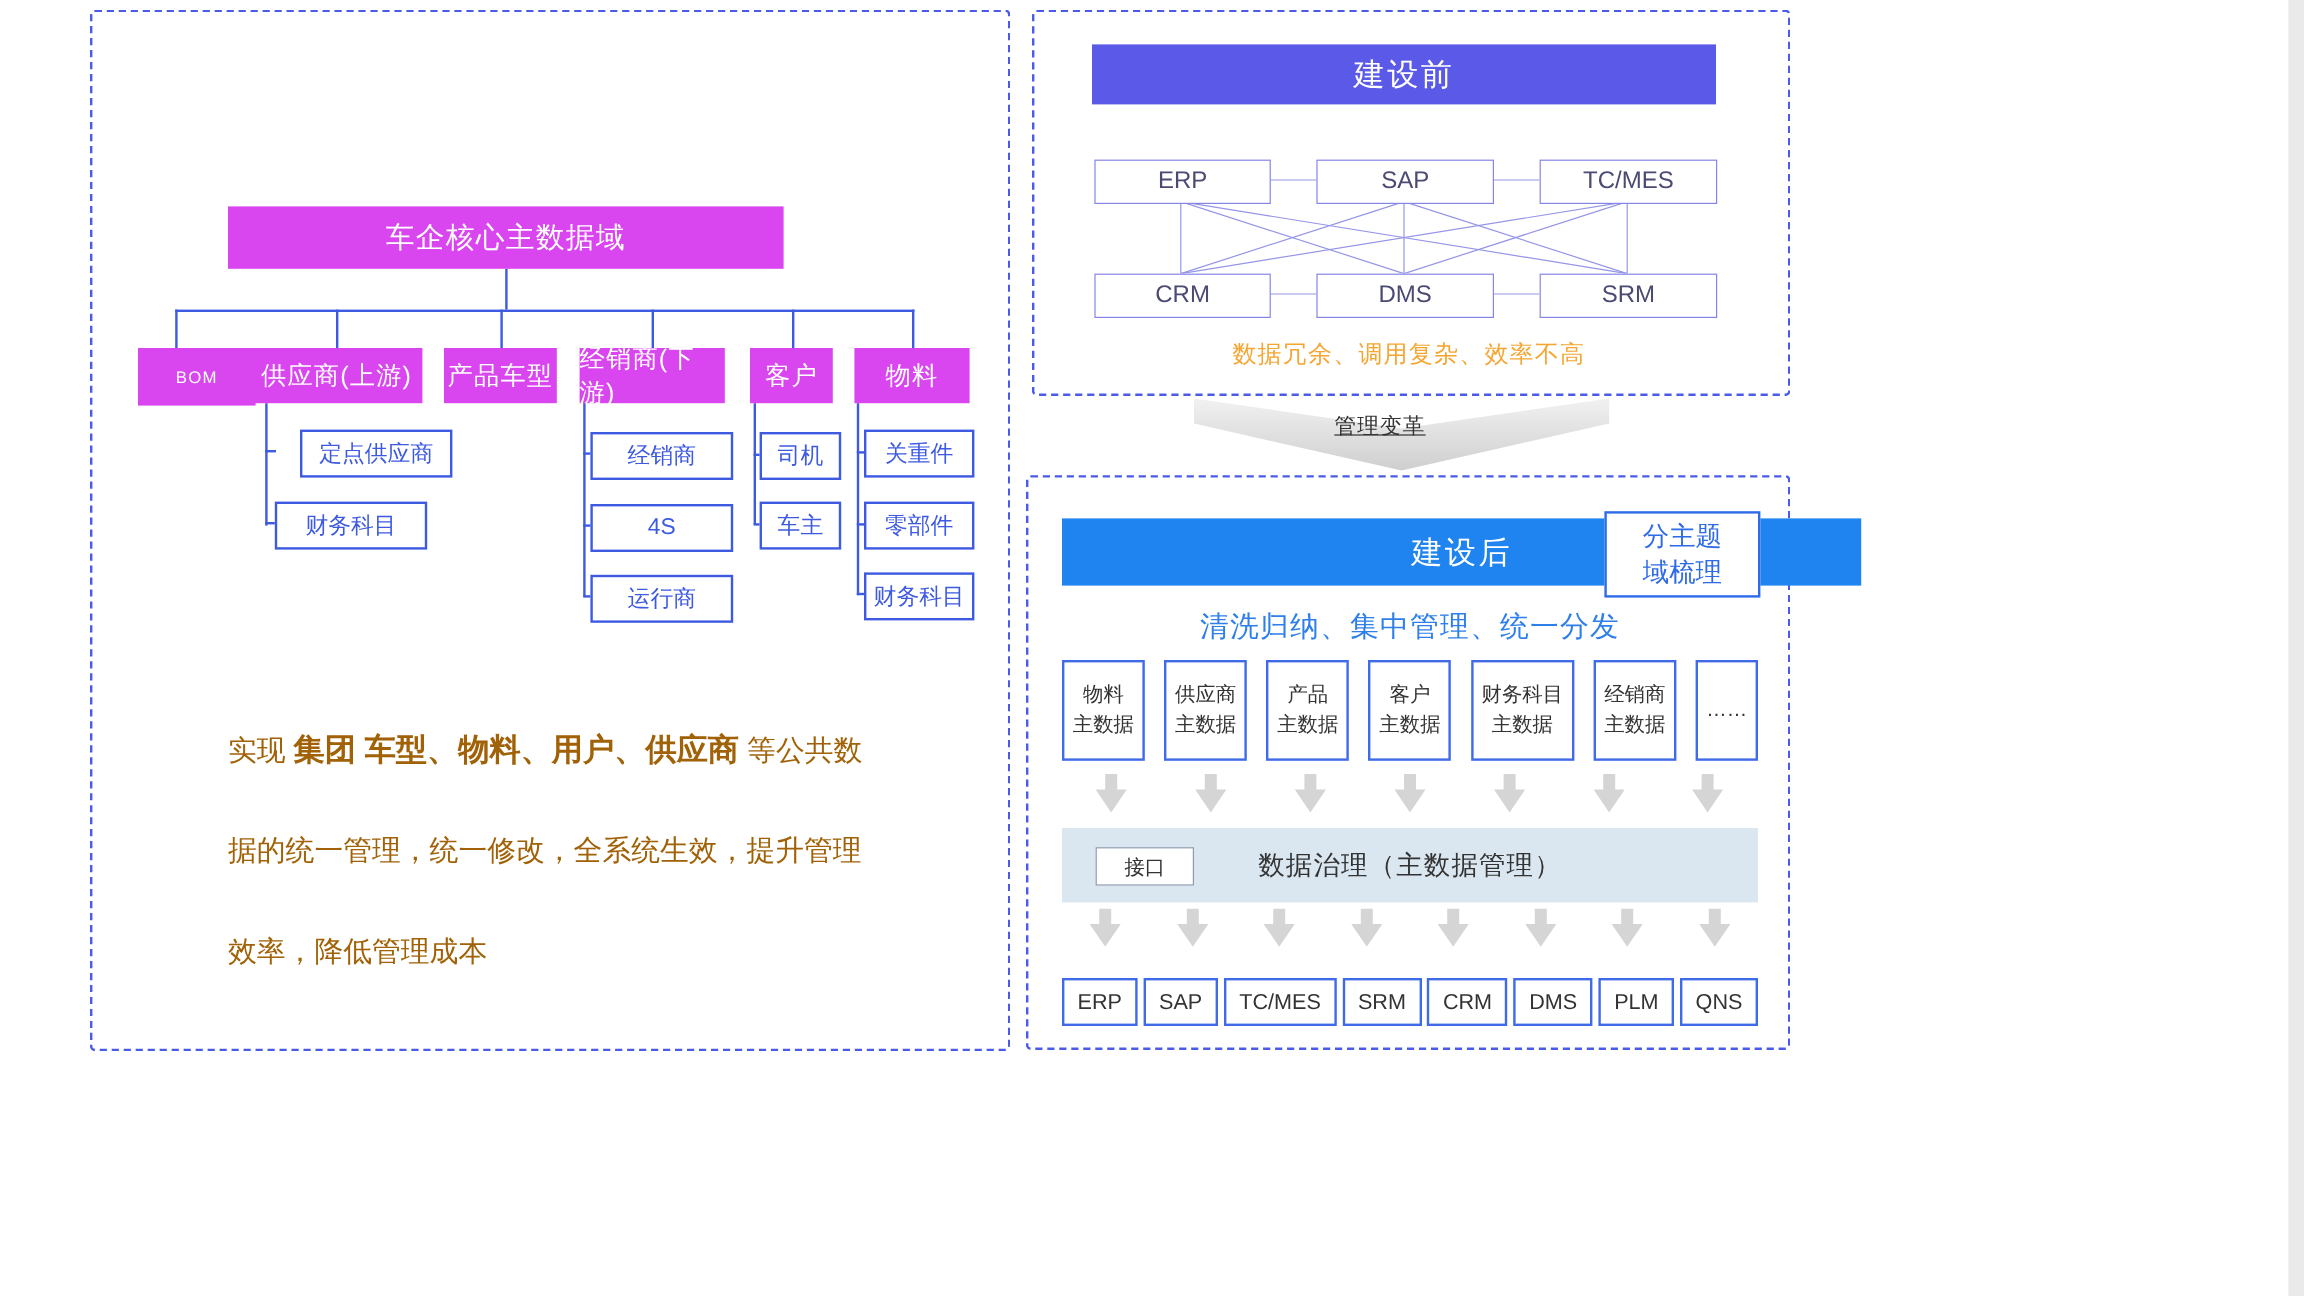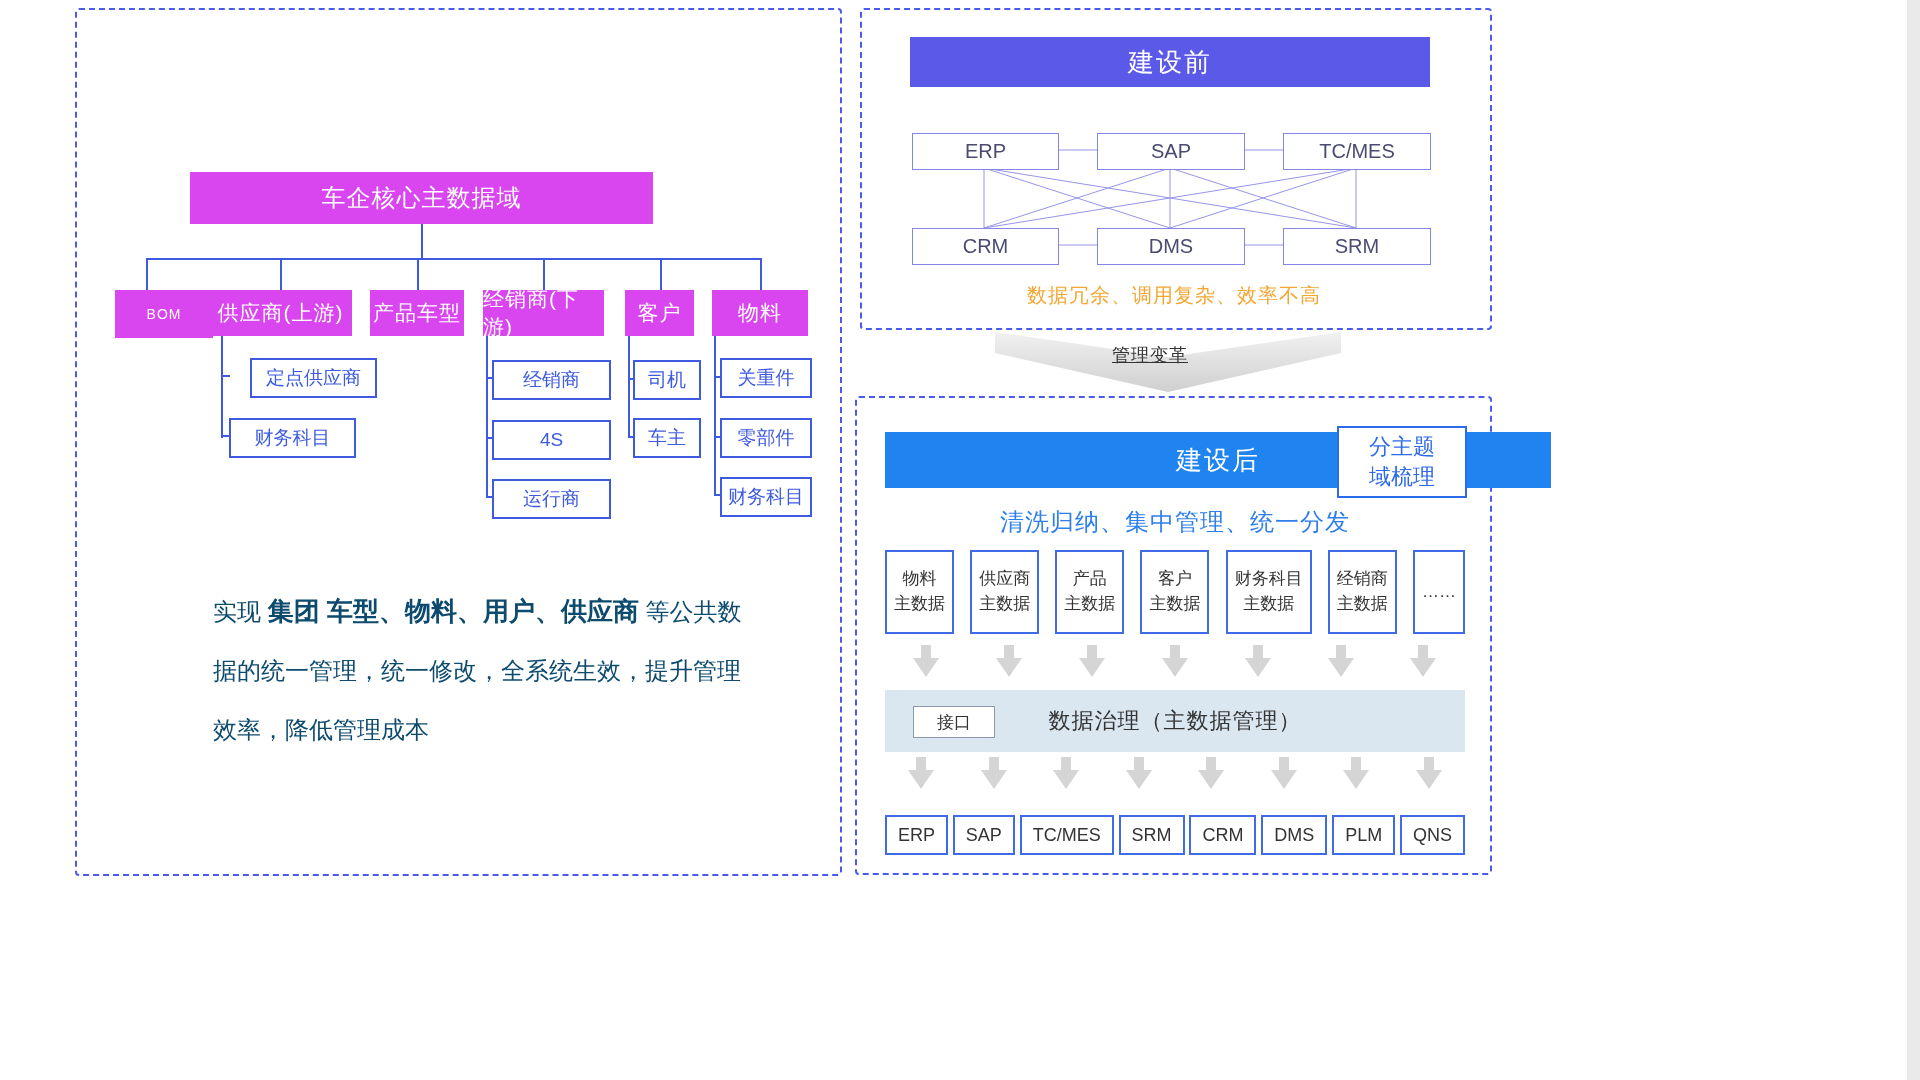--- a/index.html
+++ b/index.html
@@ -2,21 +2,21 @@
 <html><head>
 <meta charset="utf-8">
 <style>
   html,body{margin:0;padding:0;background:#fff;}
   body{font-family:"Liberation Sans","DejaVu Sans",sans-serif;}
   .canvas{position:relative;width:1920px;height:1080px;background:#fff;overflow:hidden;}
   .panel-border{position:absolute;border:2px dashed #4A5BE8;border-radius:4px;z-index:0;background:transparent;}
   .tline{position:absolute;background:#3D5AE1;z-index:1;}
   .blue-box{position:absolute;background:#d946ef;color:#fff;display:flex;align-items:center;justify-content:center;z-index:2;letter-spacing:1px;}
   .sub-box{position:absolute;background:#fff;border:2px solid #3D5AE1;color:#3D5AE1;display:flex;align-items:center;justify-content:center;z-index:2;font-size:19px;}
-  .summary{position:absolute;left:190px;top:582px;width:545px;font-size:24px;line-height:59px;color:#0c4a6e;z-index:2;margin-left:23px;}
+  .summary{position:absolute;left:190px;top:582px;width:545px;font-size:24px;line-height:84px;color:#a16207;z-index:2;}
   .summary b{font-size:26px;font-weight:700;}
   .hdr{position:absolute;display:flex;align-items:center;justify-content:center;color:#fff;font-size:26px;letter-spacing:2px;z-index:2;}
   .sys-before{position:absolute;background:#fff;border:1.5px solid #8585E8;color:#4A4A72;font-size:20px;display:flex;align-items:center;justify-content:center;z-index:2;}
   .caption-orange{position:absolute;color:#F5A531;font-size:20px;text-align:center;z-index:2;letter-spacing:1px;}
   .subtitle-blue{position:absolute;color:#2E7FEA;font-size:24px;text-align:center;z-index:2;letter-spacing:1px;font-weight:500;}
   .side-box{position:absolute;background:#fff;border:2px solid #2E6BE8;color:#2E6BE8;font-size:22px;display:flex;align-items:center;justify-content:center;text-align:center;white-space:pre-line;line-height:1.35;z-index:3;}
   .subjects-row{position:absolute;left:885px;top:550px;width:580px;height:84px;display:flex;justify-content:space-between;z-index:2;}
   .subject-box{background:#fff;border:2px solid #3F6BE8;color:#333;font-size:17px;display:flex;align-items:center;justify-content:center;text-align:center;white-space:pre-line;line-height:1.45;padding:0 7px;min-width:44px;box-sizing:border-box;}
   .arrows-row{position:absolute;display:flex;justify-content:space-around;align-items:center;z-index:2;}
   .band{position:absolute;left:885px;top:690px;width:580px;height:62px;background:#DAE7F0;z-index:2;}

